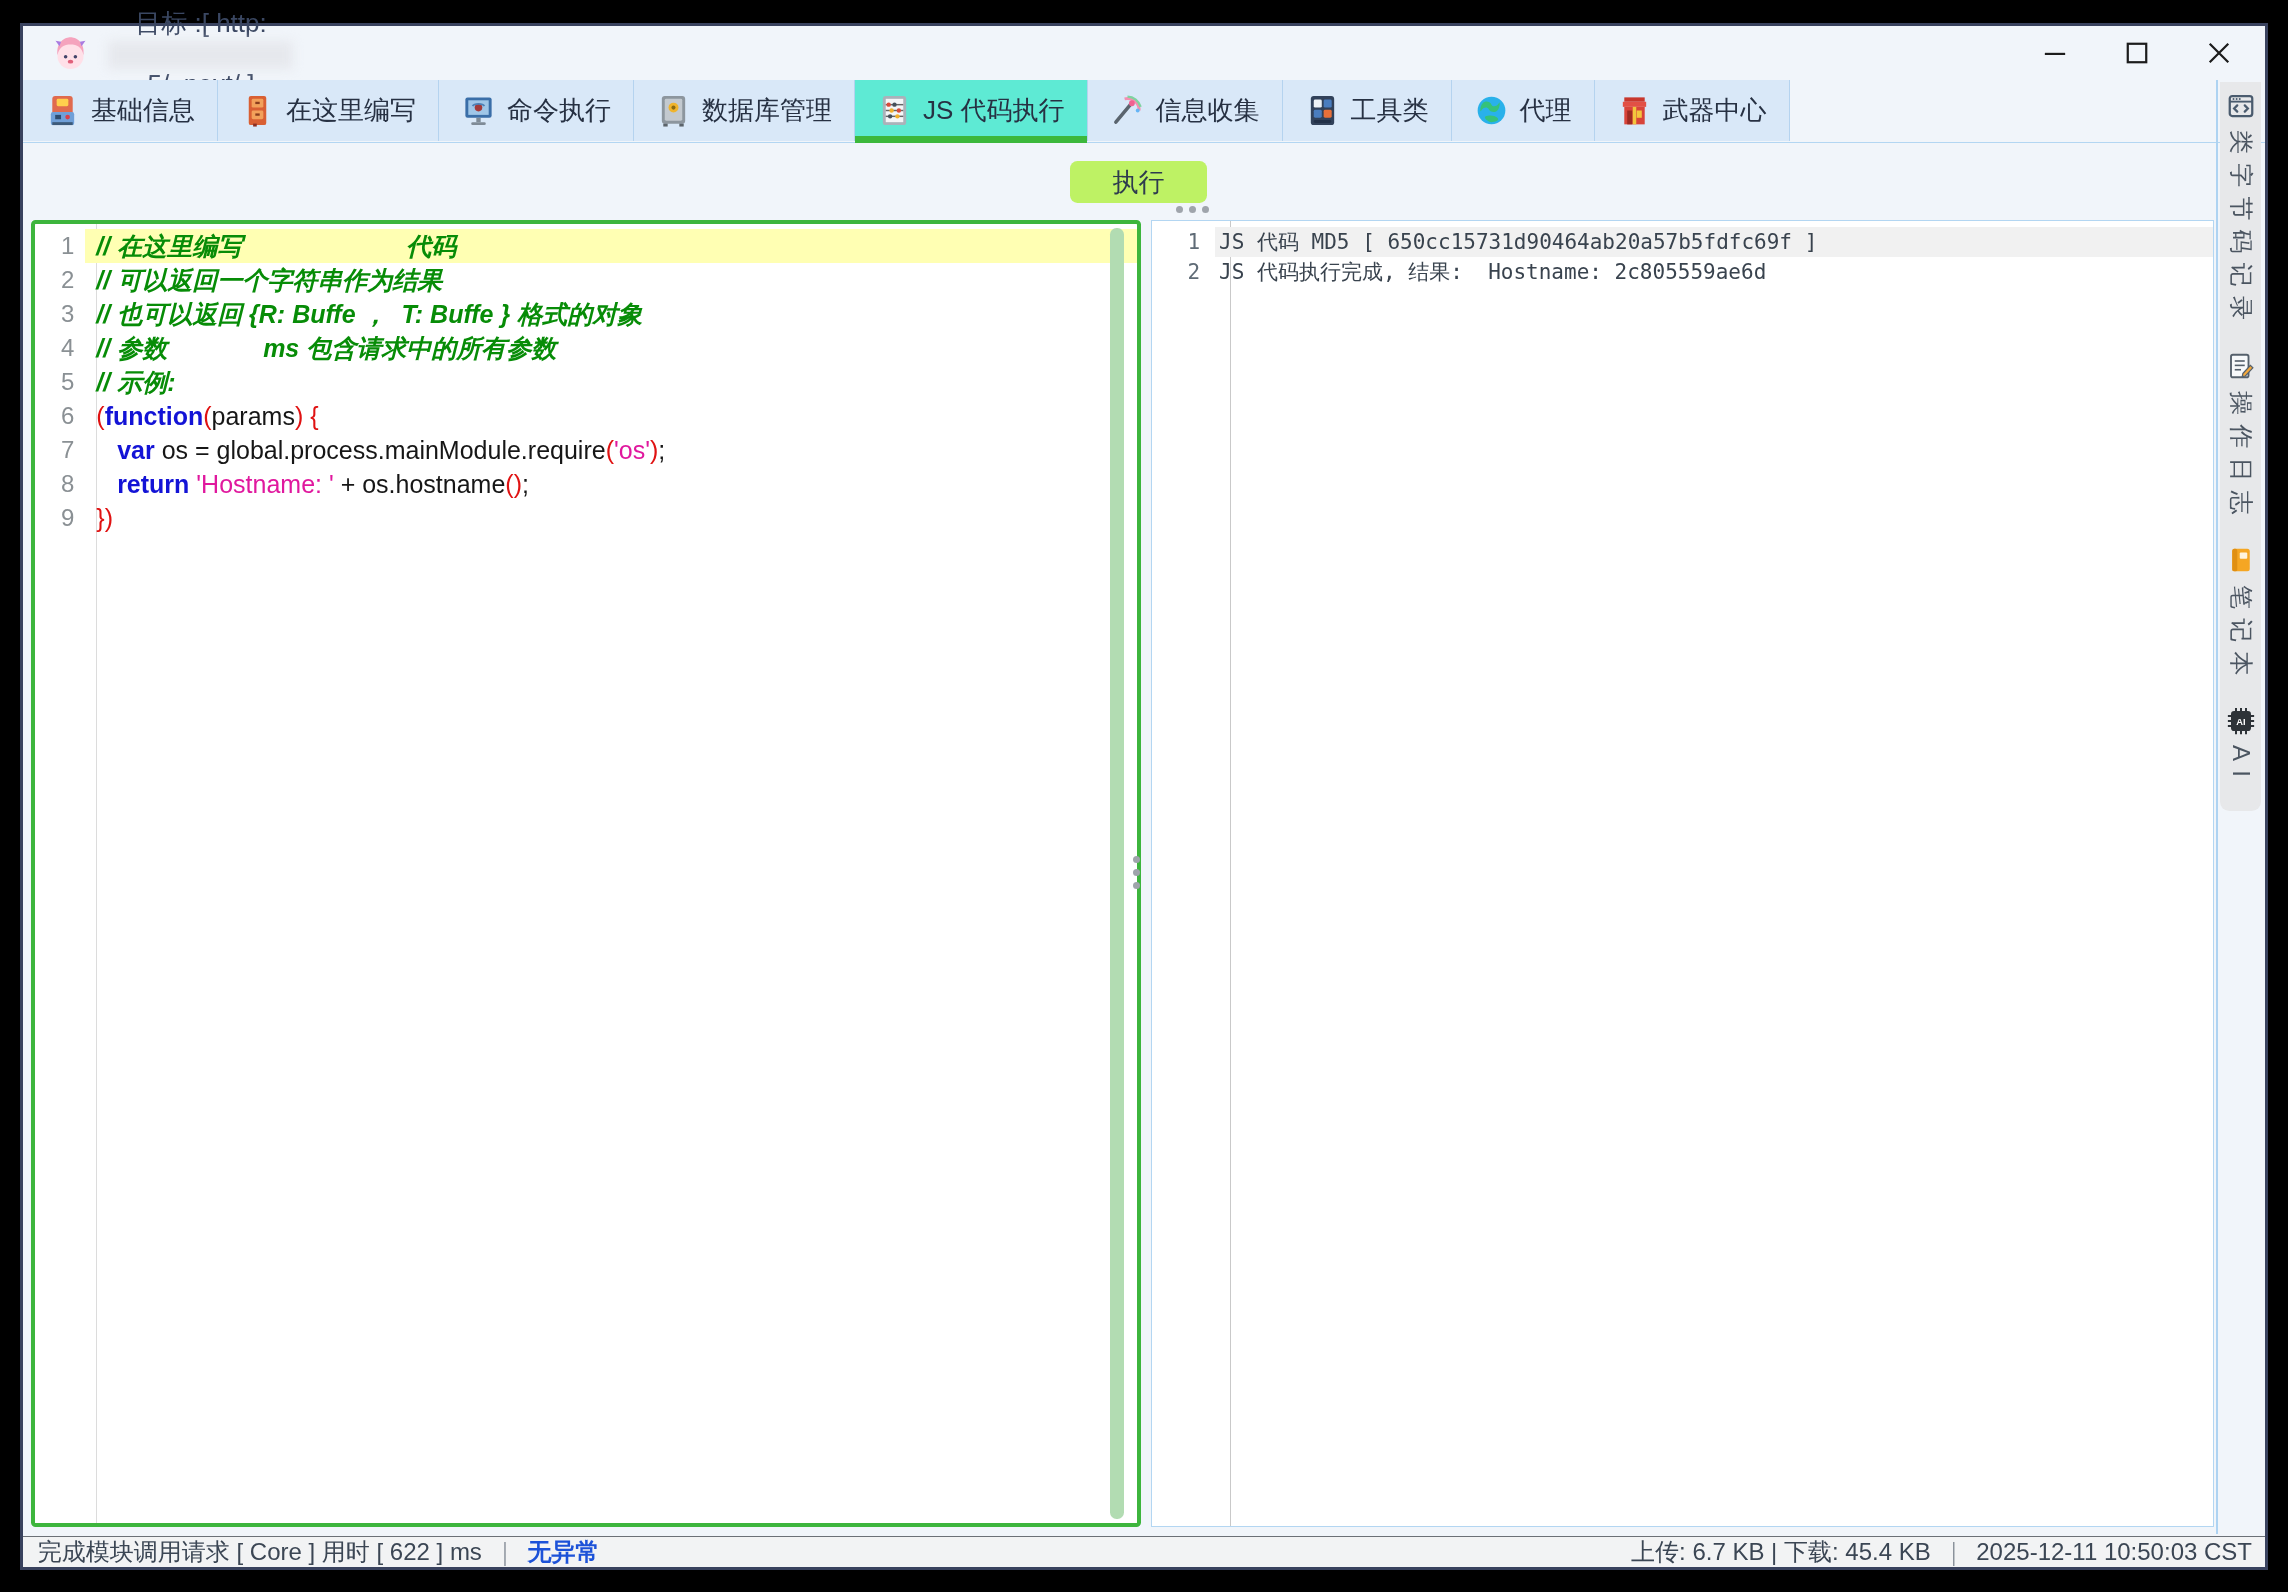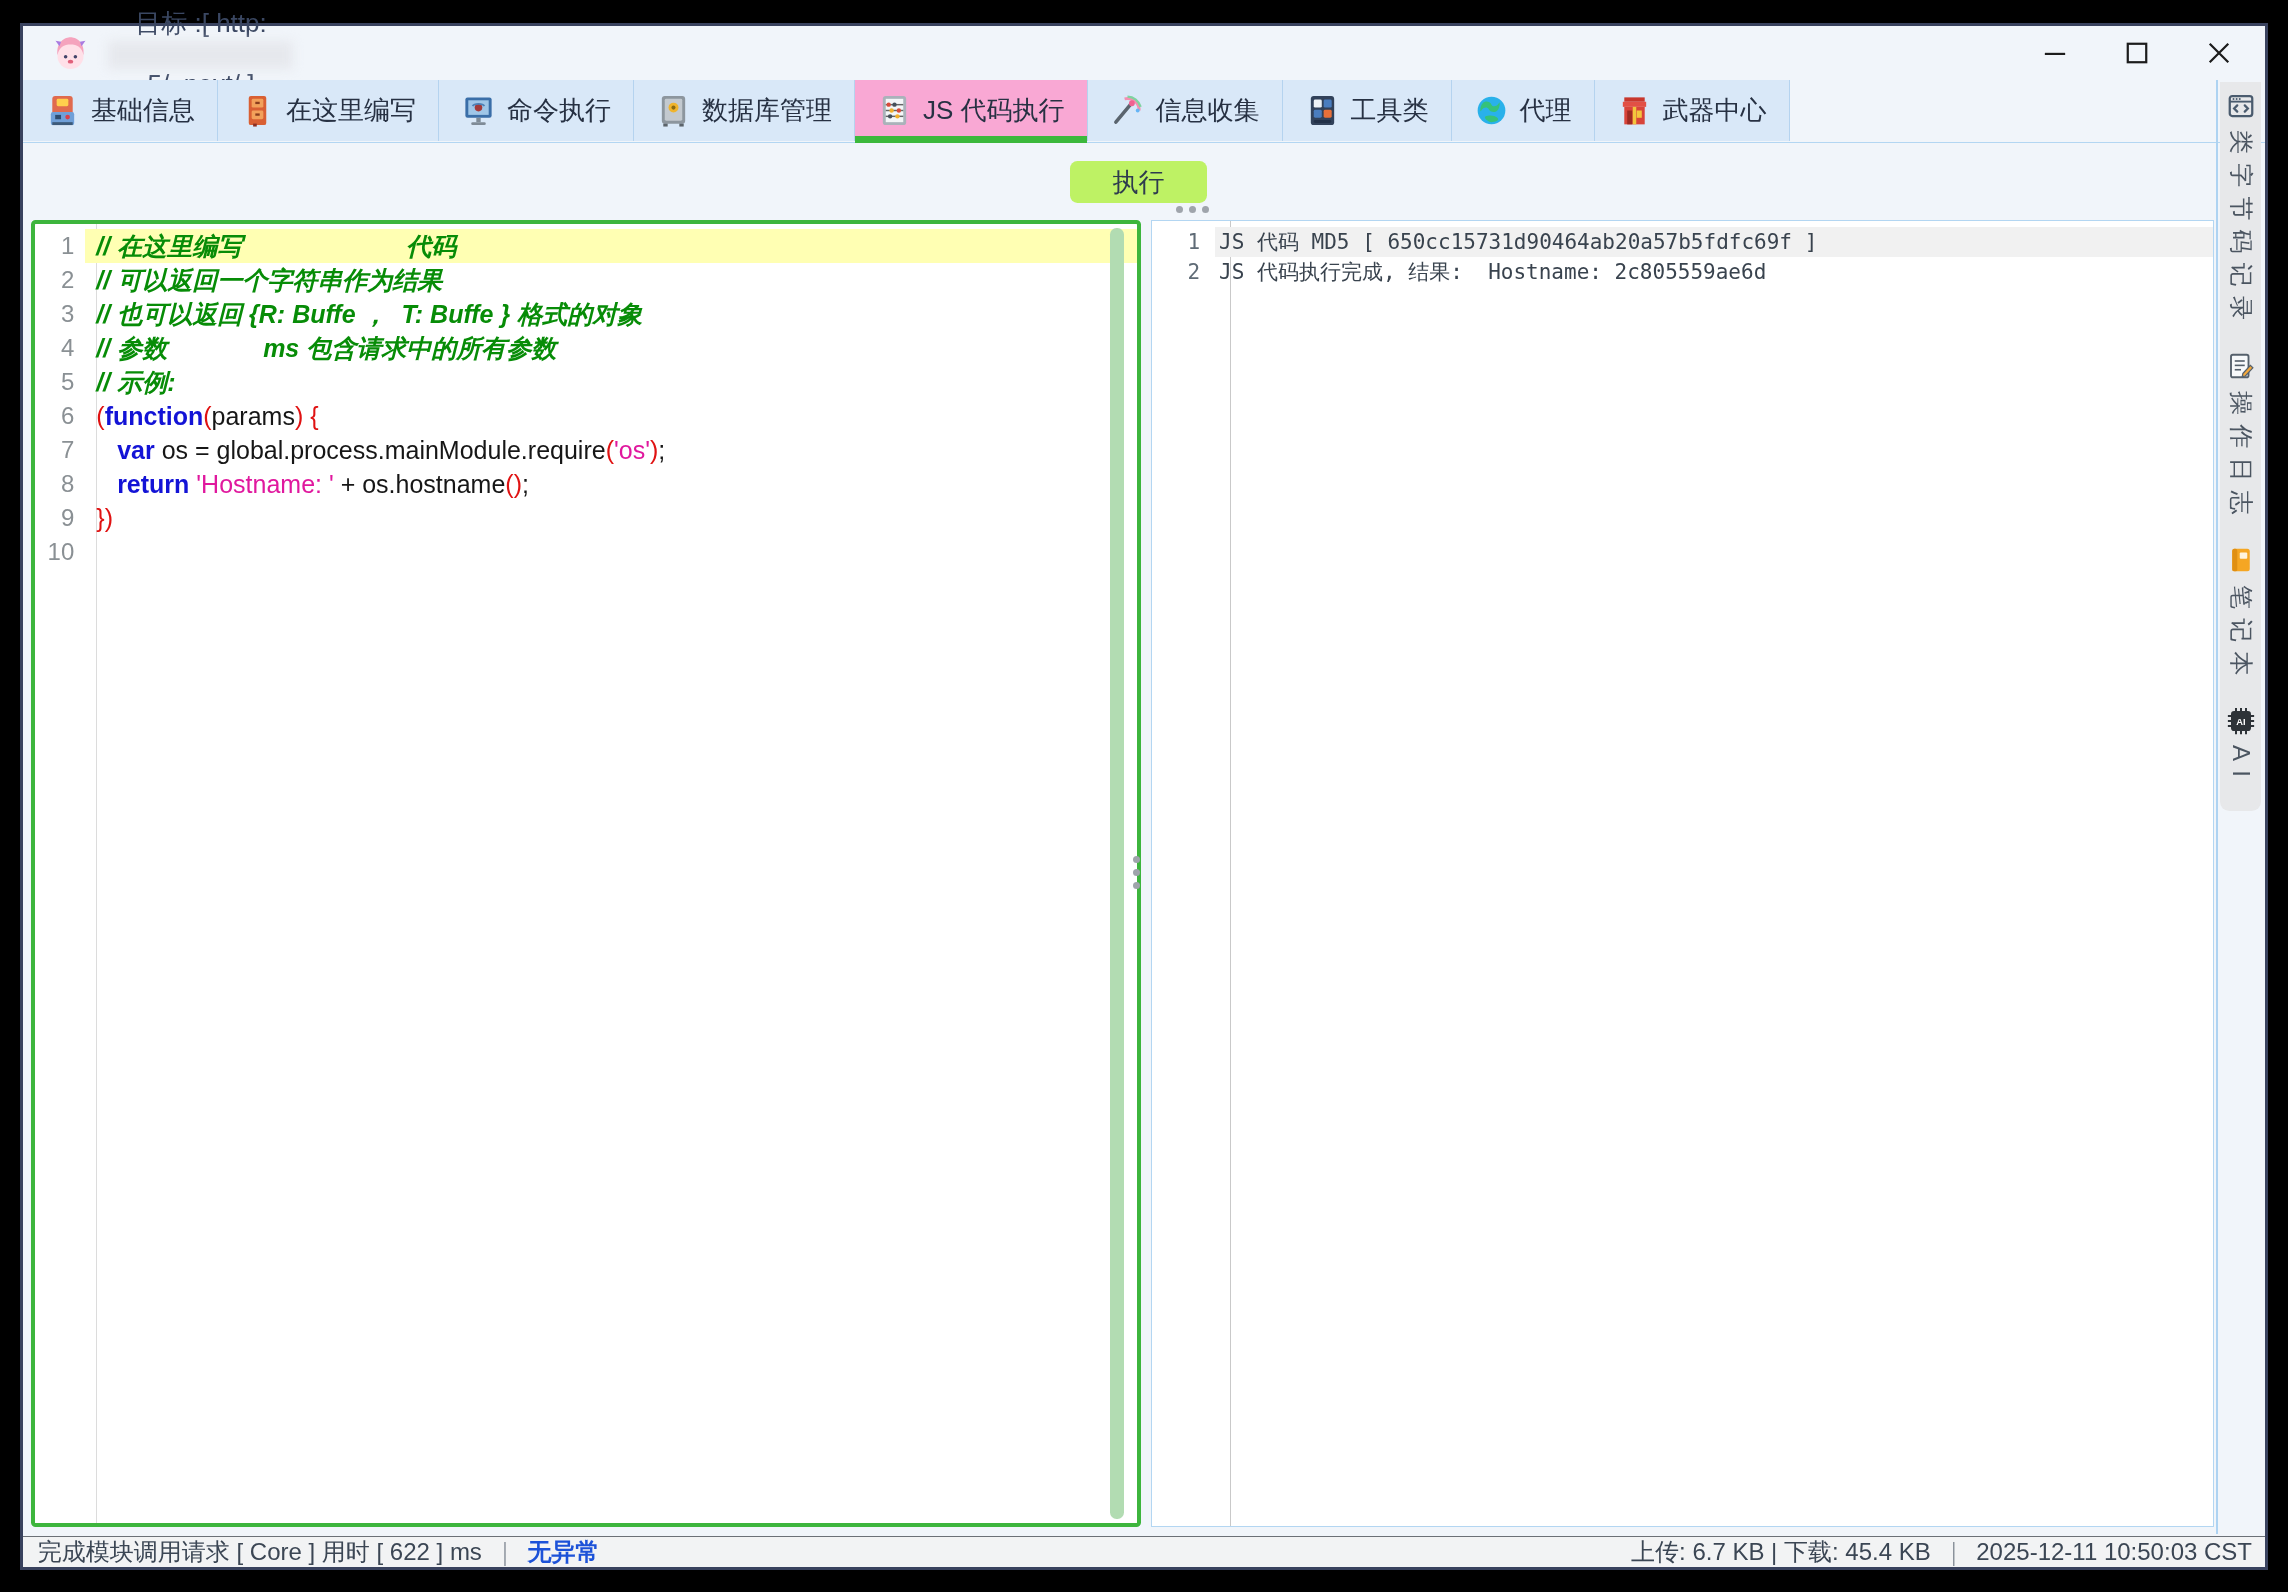--- a/index.html
+++ b/index.html
@@ -17,21 +17,21 @@
   .win-controls{position:absolute;right:26px;top:0;height:54px;display:flex;align-items:center;gap:41px;}
   .win-btn{width:41px;height:41px;display:flex;align-items:center;justify-content:center;cursor:default;}
   
   .body-wrap{position:relative;flex:1;}
   
   .tabbar{position:absolute;left:0;top:0;right:0;height:63px;border-bottom:1.8px solid #b3d6f2;}
   .tabband{display:inline-flex;height:61px;background:#d9e8f8;}
   .tab{position:relative;display:flex;align-items:center;gap:11px;padding:0 22px;
     font-size:26px;color:#273143;border-right:1.8px solid #b5d3ef;cursor:default;white-space:nowrap;}
   .tab .t-icon{width:35px;height:35px;flex:none;display:flex;}
-  .tab.active{background:#f9a8d4;}
+  .tab.active{background:#5eead4;}
   .tab.active::after{content:"";position:absolute;left:0;right:0;bottom:-1.8px;height:6.5px;background:#3cb83c;}
   
   .exec-btn{position:absolute;left:1047px;top:81px;width:137px;height:42px;background:#bef264;
     border:none;border-radius:7.4px;font-size:26px;color:#2e3b4e;font-family:inherit;cursor:default;}
   .dots-h{position:absolute;left:1150px;top:126px;display:flex;}
   .dots-h i{width:7.4px;height:7.4px;border-radius:50%;background:#9fa4ab;margin:0 2.8px;}
   .dots-v{position:absolute;left:1110px;top:773px;display:flex;flex-direction:column;}
   .dots-v i{width:7.4px;height:7.4px;border-radius:50%;background:#9fa4ab;margin:2.8px 0;}
   
   .editor{position:absolute;left:8.3px;top:140px;width:1110px;height:1307px;background:#fff;
@@ -278,24 +278,20 @@
               <div class="ed-num">7</div>
               <div class="ed-code"><span class="tk-plain">   </span><span class="tk-keyword">var</span><span class="tk-plain"> os = global.process.mainModule.require</span><span class="tk-paren">(</span><span class="tk-string">'os'</span><span class="tk-paren">)</span><span class="tk-plain">;</span></div>
             </div>
             <div class="ed-row">
               <div class="ed-num">8</div>
               <div class="ed-code"><span class="tk-plain">   </span><span class="tk-keyword">return</span><span class="tk-plain"> </span><span class="tk-string">'Hostname: '</span><span class="tk-plain"> + os.hostname</span><span class="tk-paren">()</span><span class="tk-plain">;</span></div>
             </div>
             <div class="ed-row">
               <div class="ed-num">9</div>
               <div class="ed-code"><span class="tk-paren">})</span></div>
-            </div>
-            <div class="ed-row">
-              <div class="ed-num">10</div>
-              <div class="ed-code"></div>
             </div>
           </div>
         <div class="ed-thumb"></div>
       </div>
 
       <div class="dots-v">
           <i></i>
           <i></i>
           <i></i>
         </div>

